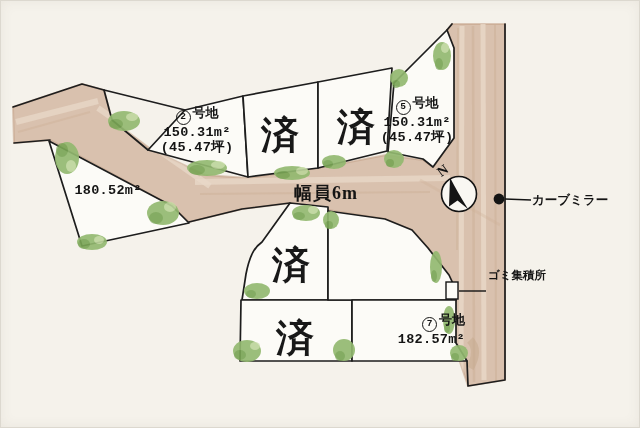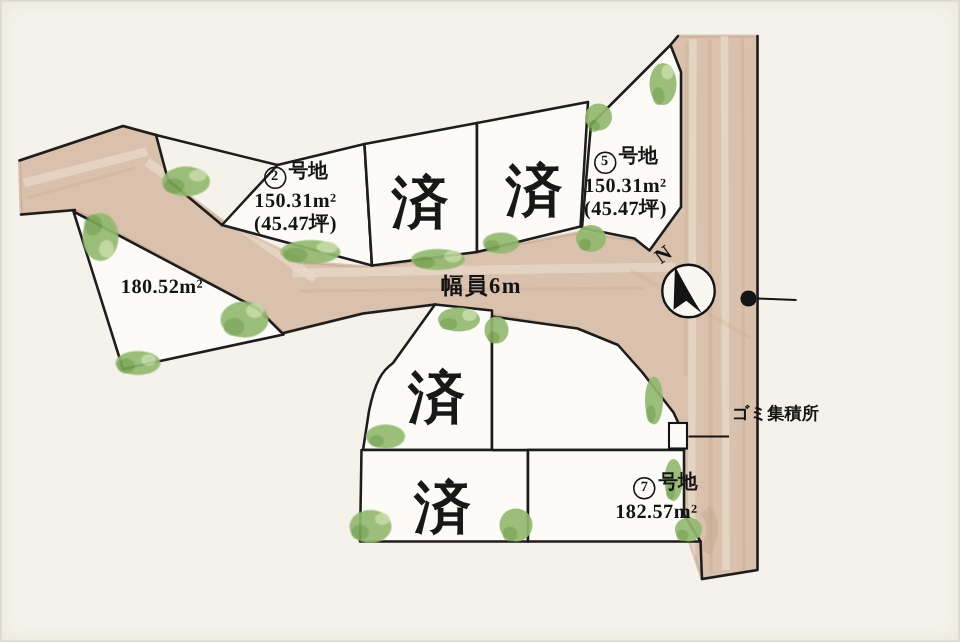--- a/index.html
+++ b/index.html
@@ -4,30 +4,30 @@
 <style>
   html,body{margin:0;padding:0;background:#e8e6e0;}
   .stage{
     position:relative;width:640px;height:428px;overflow:hidden;
     background:#f5f2eb;
     font-family:"Liberation Serif","DejaVu Serif",serif;
     box-shadow:inset 0 0 0 1px #dcd8cf, inset 0 0 14px rgba(90,80,60,.08);
   }
   .stage svg{position:absolute;left:0;top:0;}
   .txt{position:absolute;color:#141414;white-space:nowrap;}
-  .lot-label{width:130px;text-align:center;line-height:15px;}
+  .lot-label{width:130px;text-align:center;line-height:15px;font-family:Liberation Mono, monospace;}
   .lot-label .l1{font-size:13px;font-weight:600;}
   .lot-label .l2,.lot-label .l3{font-size:13.5px;font-weight:600;letter-spacing:.3px;}
   .num{
     display:inline-flex;align-items:center;justify-content:center;
     width:13px;height:13px;border:1.2px solid #141414;border-radius:50%;
     font-size:9.5px;line-height:12px;margin-right:2px;vertical-align:-2px;font-weight:700;
   }
   .sold{font-size:38px;font-weight:600;color:#181818;}
-  .road-width{font-size:15px;font-weight:700;letter-spacing:1px;font-family:Liberation Serif, serif;}
+  .road-width{font-size:18px;font-weight:700;letter-spacing:1px;font-family:Liberation Serif, serif;}
   .annot{font-size:12.5px;font-weight:600;}
   .annot-sm{font-size:11.5px;font-weight:600;}
   .north-n{font-size:14px;font-weight:700;transform:rotate(-36deg);}
 </style>
 </head>
 <body>
 
 <div class="stage">
 
   <svg width="640" height="428" viewBox="0 0 640 428">
@@ -203,16 +203,17 @@
 
   <div class="txt sold" style="left:261px;top:110px;">済</div>
   <div class="txt sold" style="left:337px;top:102px;">済</div>
   <div class="txt sold" style="left:272px;top:240px;">済</div>
   <div class="txt sold" style="left:276px;top:313px;">済</div>
 
   <div class="txt road-width" style="left:294px;top:181px;">幅員6m</div>
 
   <div class="txt north-n" style="left:438px;top:163px;">N</div>
 
+  <div class="txt annot" style="left:532px;top:192px;">カーブミラー</div>
 
   <div class="txt annot-sm" style="left:488px;top:268px;">ゴミ集積所</div>
 
 </div>
 
 </body></html>

